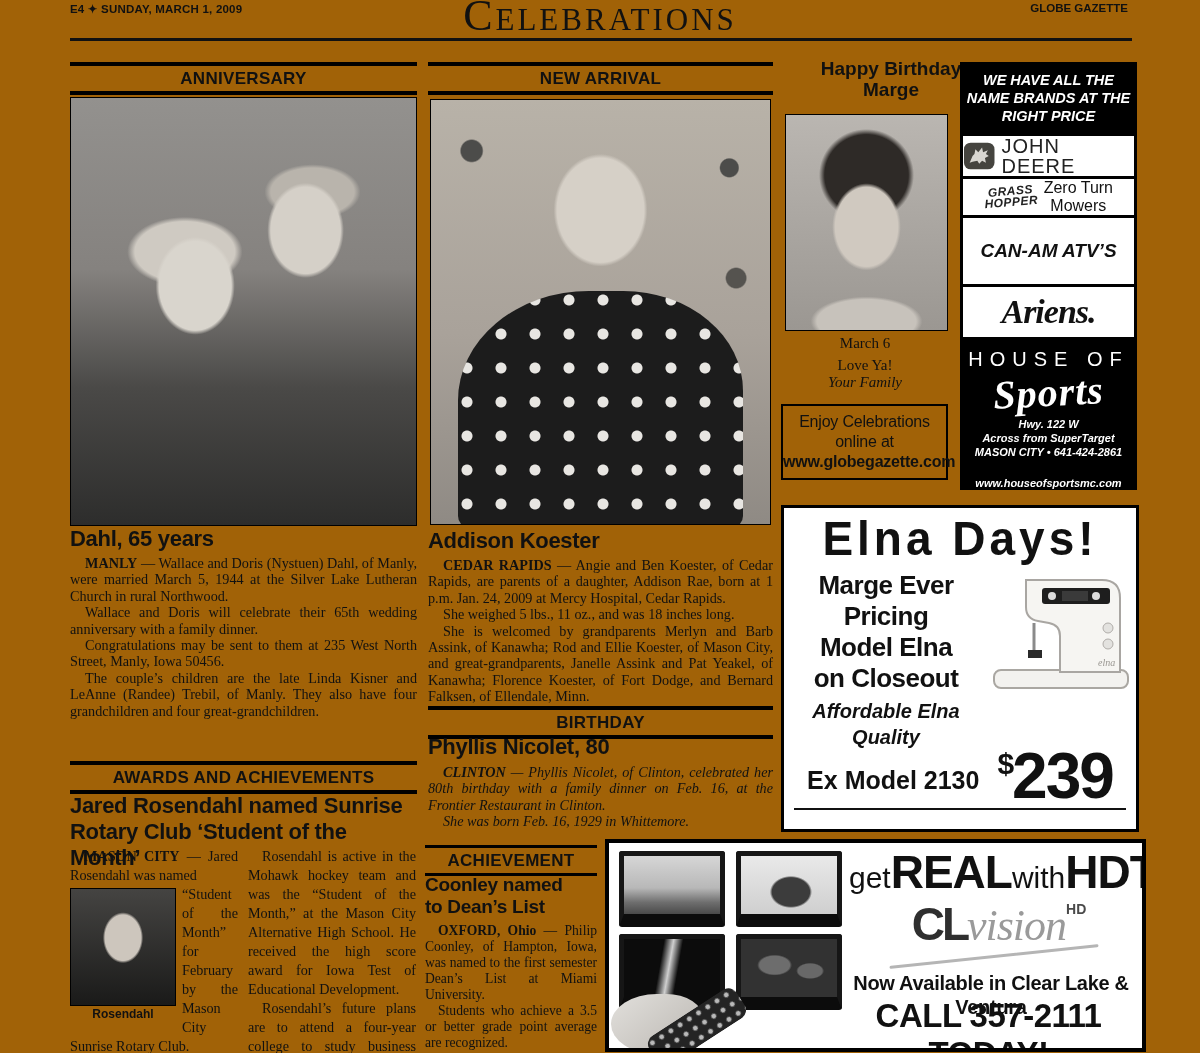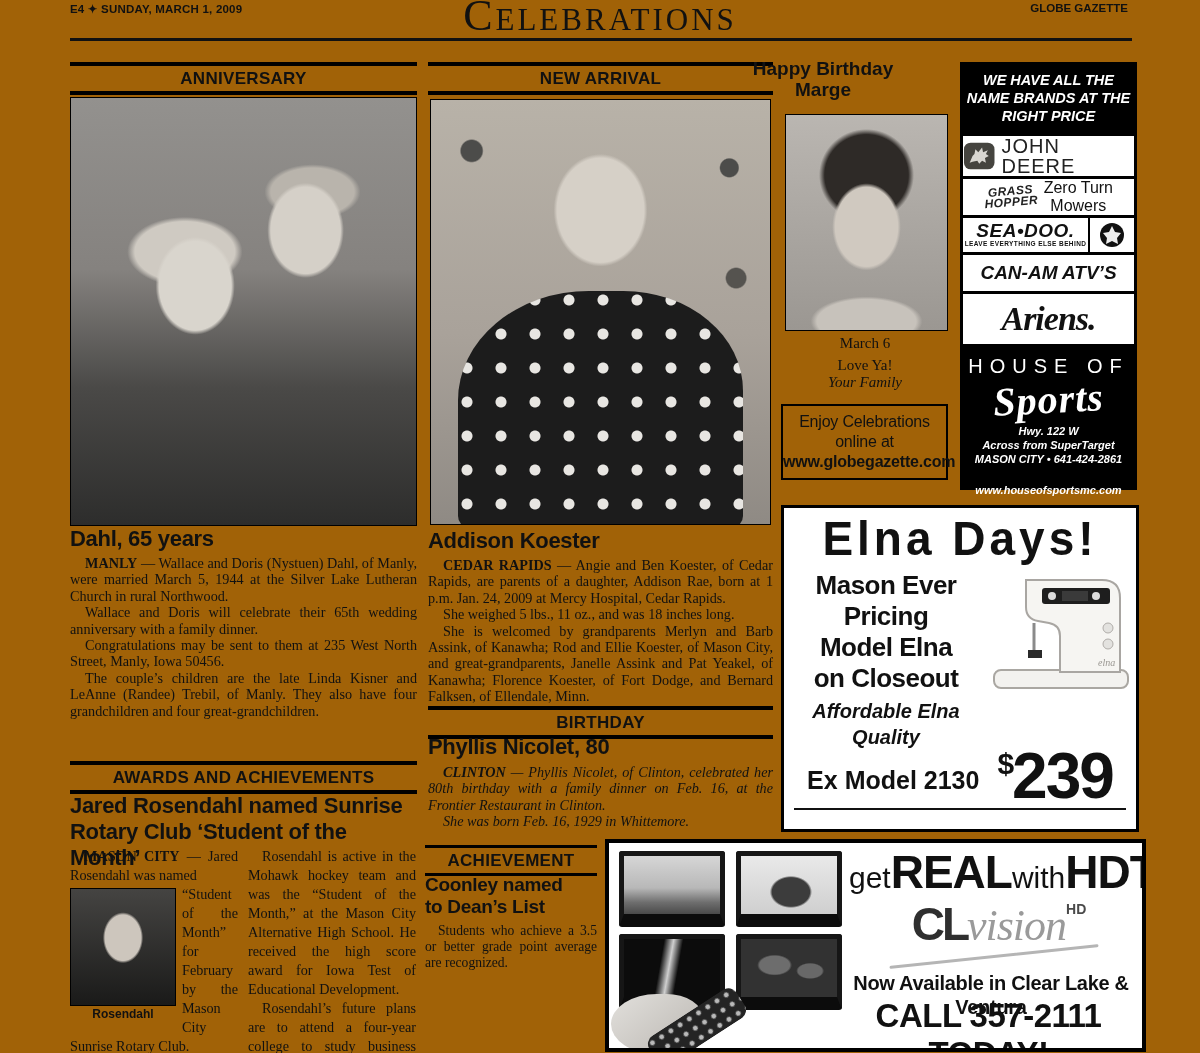--- a/index.html
+++ b/index.html
@@ -74,21 +74,21 @@
   .jd-text{font:20px/20px "Liberation Sans",sans-serif;letter-spacing:1px;color:#222;margin-left:6px;}
   .gh-wrap{display:flex;align-items:center;gap:6px;width:100%;justify-content:center;}
   .gh-logo{font:bold italic 12px/11px "Liberation Sans",sans-serif;color:#222;transform:rotate(-5deg);
            text-align:center;letter-spacing:.5px;}
   .gh-text{font:16px/18px "Liberation Sans",sans-serif;text-align:center;}
   .sd-wrap{display:flex;align-items:center;width:100%;}
   .sd-left{flex:1;text-align:center;border-right:2px solid #000;padding:4px 0;}
   .sd-name{font:bold italic 19px/18px "Liberation Sans",sans-serif;letter-spacing:.5px;}
   .sd-tag{font:bold 6.5px/8px "Liberation Sans",sans-serif;letter-spacing:.4px;}
   .sd-right{width:44px;display:flex;justify-content:center;}
-  .canam{font:bold italic 19px/22px "Liberation Sans",sans-serif;padding:7px 0;}
+  .canam{font:bold italic 19px/22px "Liberation Sans",sans-serif;padding:22px 0;}
   .ariens{font:bold italic 34px/36px "Liberation Serif",serif;letter-spacing:-1px;padding:7px 0;}
   .houseof{font:20px/22px "Liberation Sans",sans-serif;letter-spacing:7px;text-align:center;margin-top:8px;}
   .sportsword{font:bold italic 40px/40px "Liberation Serif",serif;letter-spacing:1px;text-align:center;
               transform:rotate(-3deg);}
   .sports-addr{font:bold italic 11px/14px "Liberation Sans",sans-serif;text-align:center;}
   .sports-addr .web{font-style:italic;margin-top:17px;}
 
   
   .elna{border:3px solid #000;box-sizing:border-box;background:#fff;}
   .elna-title{font:bold 46px/48px "Liberation Sans",sans-serif;letter-spacing:4px;text-align:center;
@@ -208,25 +208,26 @@
   </div>
 
   <div class="abs sec" style="left:425px;top:845px;width:172px;border-top-width:3px;border-bottom-width:3px;">ACHIEVEMENT</div>
 
   <div class="abs" style="left:425px;top:874px;width:172px;">
     <div class="hl3">
       <div>Coonley named</div>
       <div>to Dean’s List</div>
     </div>
     <div class="bt-xs" style="margin-top:5px;">
+      <p><b>OXFORD, Ohio</b><span> — Philip Coonley, of Hampton, Iowa, was named to the first semester Dean’s List at Miami University.</span></p>
       <p>Students who achieve a 3.5 or better grade point average are recognized.</p>
     </div>
   </div>
 
-  <div class="abs marge-title" style="left:728px;top:58px;width:190px;">
+  <div class="abs marge-title" style="left:796px;top:58px;width:190px;">
     <div>Happy Birthday</div>
     <div>Marge</div>
   </div>
   <div class="abs photo photo-marge" style="left:785px;top:114px;width:161px;height:215px;"></div>
   <div class="abs marge-line" style="left:770px;top:334px;width:190px;">March 6</div>
   <div class="abs marge-line" style="left:770px;top:356px;width:190px;">Love Ya!</div>
   <div class="abs marge-line" style="left:770px;top:373px;width:190px;font-style:italic;">Your Family</div>
   <div class="abs promo" style="left:781px;top:404px;width:163px;height:72px;">
     <div>Enjoy Celebrations</div>
     <div>online at</div>
@@ -244,34 +245,20 @@
     </div>
     <div class="wbox" style="height:47px;">
       <div class="gh-wrap">
         <div class="gh-logo">
           <div>GRASS</div>
           <div>HOPPER</div>
         </div>
         <div class="gh-text">
           <div>Zero Turn</div>
           <div>Mowers</div>
-        </div>
-      </div>
-    </div>
-    <div class="wbox" style="height:47px;">
-      <div class="sd-wrap">
-        <div class="sd-left">
-          <div class="sd-name">SEA•DOO.</div>
-          <div class="sd-tag">LEAVE EVERYTHING ELSE BEHIND</div>
-        </div>
-        <div class="sd-right">
-          <svg width="26" height="26">
-            <circle cx="13" cy="13" r="12" fill="#111"></circle>
-            <path d="M13 4 l3 6 6 1 -4 5 1 6 -6-3 -6 3 1-6 -4-5 6-1z" fill="#eee"></path>
-          </svg>
         </div>
       </div>
     </div>
     <div class="wbox canam">CAN-AM ATV’S</div>
     <div class="wbox ariens">Ariens.</div>
     <div class="houseof">HOUSE OF</div>
     <div class="sportsword">Sports</div>
     <svg width="160" height="12" style="margin:-4px auto 2px;display:block;">
       <path d="M4 4 q60 10 152 2" stroke="#fff" stroke-width="3" fill="none"></path>
       <path d="M60 10 l6-4 6 4 6-4 6 4" stroke="#fff" stroke-width="2" fill="none"></path>
@@ -281,21 +268,21 @@
       <div>Across from SuperTarget</div>
       <div>MASON CITY • 641-424-2861</div>
       <div class="web">www.houseofsportsmc.com</div>
     </div>
   </div>
 
   <div class="abs elna" style="left:781px;top:505px;width:358px;height:327px;">
     <div class="elna-title">Elna Days!</div>
     <div class="elna-row">
       <div class="elna-left">
-        <div class="elna-line">Mason Ever Pricing</div>
+        <div class="elna-line">Marge Ever Pricing</div>
         <div class="elna-line">Model Elna</div>
         <div class="elna-line">on Closeout</div>
         <div class="elna-tag">Affordable Elna Quality</div>
       </div>
       <div class="elna-machine">
         <svg width="148" height="122" viewBox="0 0 148 122">
           <rect x="6" y="100" width="134" height="18" rx="7" fill="#f3f2ef" stroke="#aaa7a2" stroke-width="2"></rect>
           <path d="M38 10 H114 Q132 10 132 28 V102 H72 V66 Q72 55 61 53 L50 51 Q38 49 38 37 Z" fill="#f6f5f2" stroke="#a9a6a2" stroke-width="2"></path>
           <rect x="54" y="18" width="68" height="16" rx="3" fill="#1e1e1e"></rect>
           <circle cx="64" cy="26" r="4" fill="#dcdcdc"></circle>

